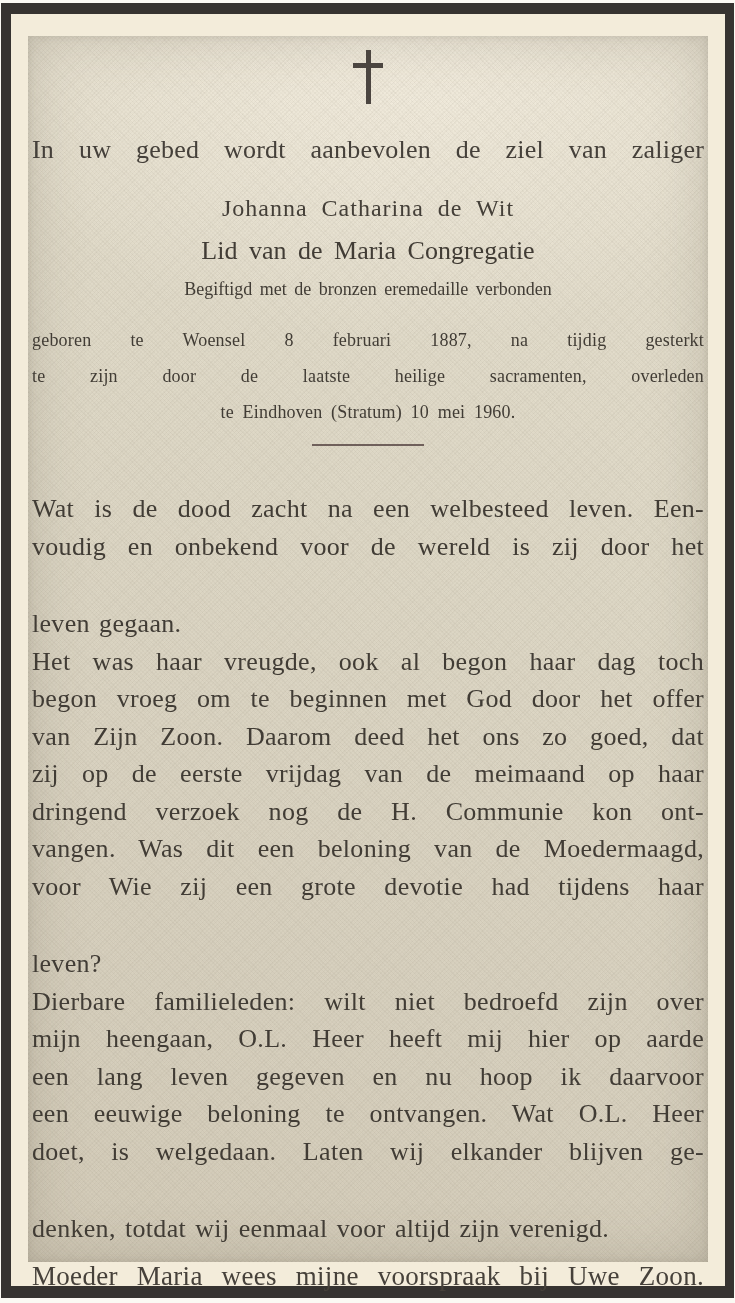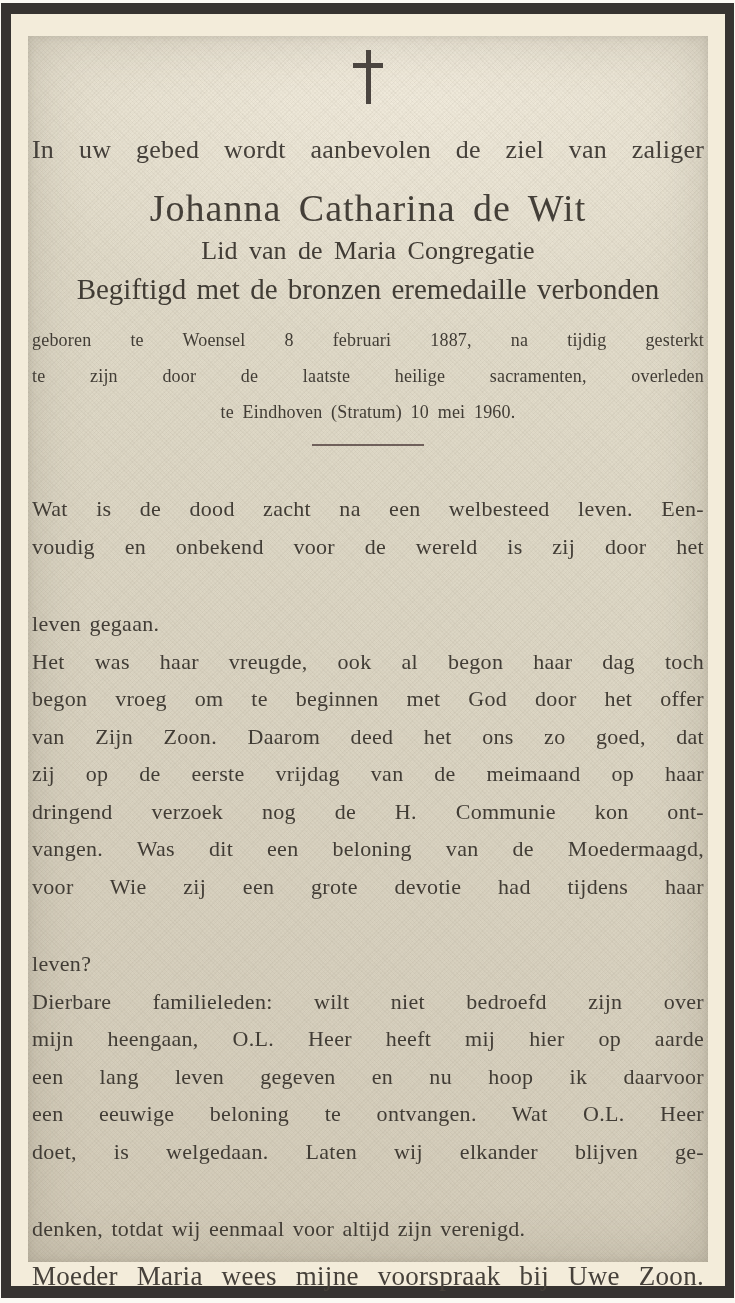--- a/index.html
+++ b/index.html
@@ -44,45 +44,45 @@
     content: ""; position: absolute; top: 13px; left: 2px; right: 2px;
     height: 5px; background: #4b4540;
   }
 
   .intro {
     font-size: 26px; line-height: 32px;
     text-align: justify; text-align-last: justify; word-spacing: 2px; letter-spacing: 0.2px;
     color: #45403a;
   }
   .name {
-    margin: 20px 0 0; font-size: 38px; line-height: 44px; font-weight: normal;
+    margin: 20px 0 0; font-size: 24px; line-height: 44px; font-weight: normal;
     text-align: center; letter-spacing: 1px; word-spacing: 7px; color: #443f38;
   }
   .membership {
     margin-top: 4px; font-size: 26px; line-height: 34px;
     text-align: center; word-spacing: 5px;
   }
   .honor { margin-top: 4px; }
   .honor .line {
-    font-size: 29px; line-height: 35px;
+    font-size: 18px; line-height: 35px;
     text-align: justify; text-align-last: justify; word-spacing: 3px;
   }
   .honor .line:last-child { text-align: center; text-align-last: center; }
   .bio { margin-top: 15px; }
   .bio .line {
     font-size: 18px; line-height: 36px; letter-spacing: 0.2px;
     text-align: justify; text-align-last: justify;
   }
   .bio .line:last-child { text-align: right; text-align-last: center; word-spacing: 4px; }
 
   .divider { margin: 14px auto 0; width: 112px; height: 2px; background: #6f605b; }
 
   .body-text { margin-top: 44px; }
   .paragraph .line {
-    font-size: 22px; line-height: 37.5px;
+    font-size: 26px; line-height: 37.5px;
     text-align: justify; text-align-last: justify;
     word-spacing: 2.5px; letter-spacing: 0.3px;
   }
   .paragraph .line:last-child { text-align-last: left; margin-top: 40px; }
 
   .closing {
     margin-top: 9px; font-size: 27px; line-height: 38px;
     text-align: justify; text-align-last: justify; letter-spacing: 0.3px;
     color: #46413a;
   }

